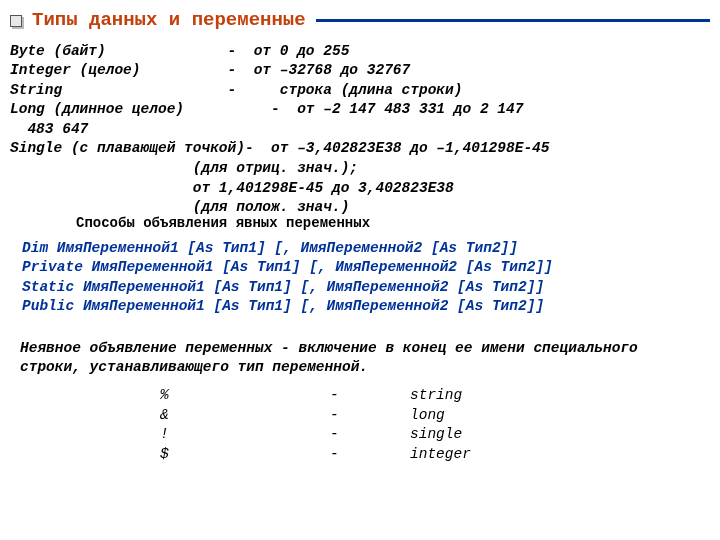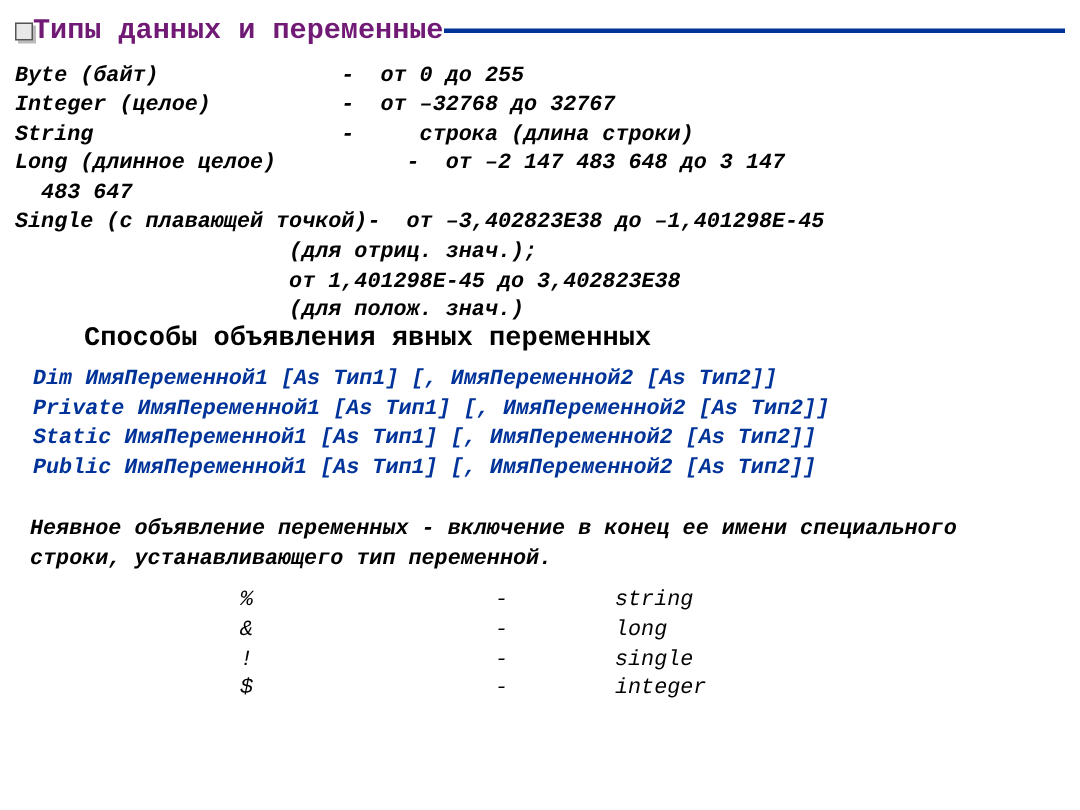--- a/index.html
+++ b/index.html
@@ -10,23 +10,24 @@
     line-height: 1.35;
     color: #000;
     width: 720px;
     box-sizing: border-box;
     background: #fff;
   }
   .section-title {
     font-family: "Courier New", monospace;
     font-weight: bold;
     font-size: 19px;
-    color: #701a75;
+    color: #c2410c;
     display: flex;
     align-items: center;
+    gap: 10px;
     margin-bottom: 8px;
   }
   .bullet {
     width: 10px;
     height: 10px;
     border: 1px solid #555;
     background: #e8e8e8;
     box-shadow: 2px 2px 0 #bbb;
     flex-shrink: 0;
   }
@@ -38,23 +39,23 @@
   .types-block {
     font-family: "Courier New", monospace;
     font-style: italic;
     font-weight: bold;
     white-space: pre;
     margin-bottom: 0;
   }
   .sub-title {
     font-family: "Courier New", monospace;
     font-weight: bold;
-    font-size: 18px;
+    font-size: 14px;
     color: #000;
-    margin-left: 46px;
+    margin-left: 66px;
     margin-top: -4px;
     margin-bottom: 6px;
   }
   .decl-block {
     font-family: "Courier New", monospace;
     font-style: italic;
     font-weight: bold;
     color: #003399;
     white-space: pre;
     margin-left: 12px;
@@ -82,21 +83,21 @@
 
 <div class="section-title">
   <span class="bullet"></span>
   <span>Типы данных и переменные</span>
   <span class="blue-line"></span>
 </div>
 
 <div class="types-block">Byte (байт)              -  от 0 до 255
 Integer (целое)          -  от –32768 до 32767
 String                   -     строка (длина строки)
-Long (длинное целое)          -  от –2 147 483 648 до 3 147
+Long (длинное целое)          -  от –2 147 483 331 до 2 147
   483 647
 Single (с плавающей точкой)-  от –3,402823E38 до –1,401298E-45
                      (для отриц. знач.);
                      от 1,401298E-45 до 3,402823E38
                      (для полож. знач.)</div>
 
 <div class="sub-title">Способы объявления явных переменных</div>
 
 <div class="decl-block">Dim ИмяПеременной1 [As Тип1] [, ИмяПеременной2 [As Тип2]]
 Private ИмяПеременной1 [As Тип1] [, ИмяПеременной2 [As Тип2]]

